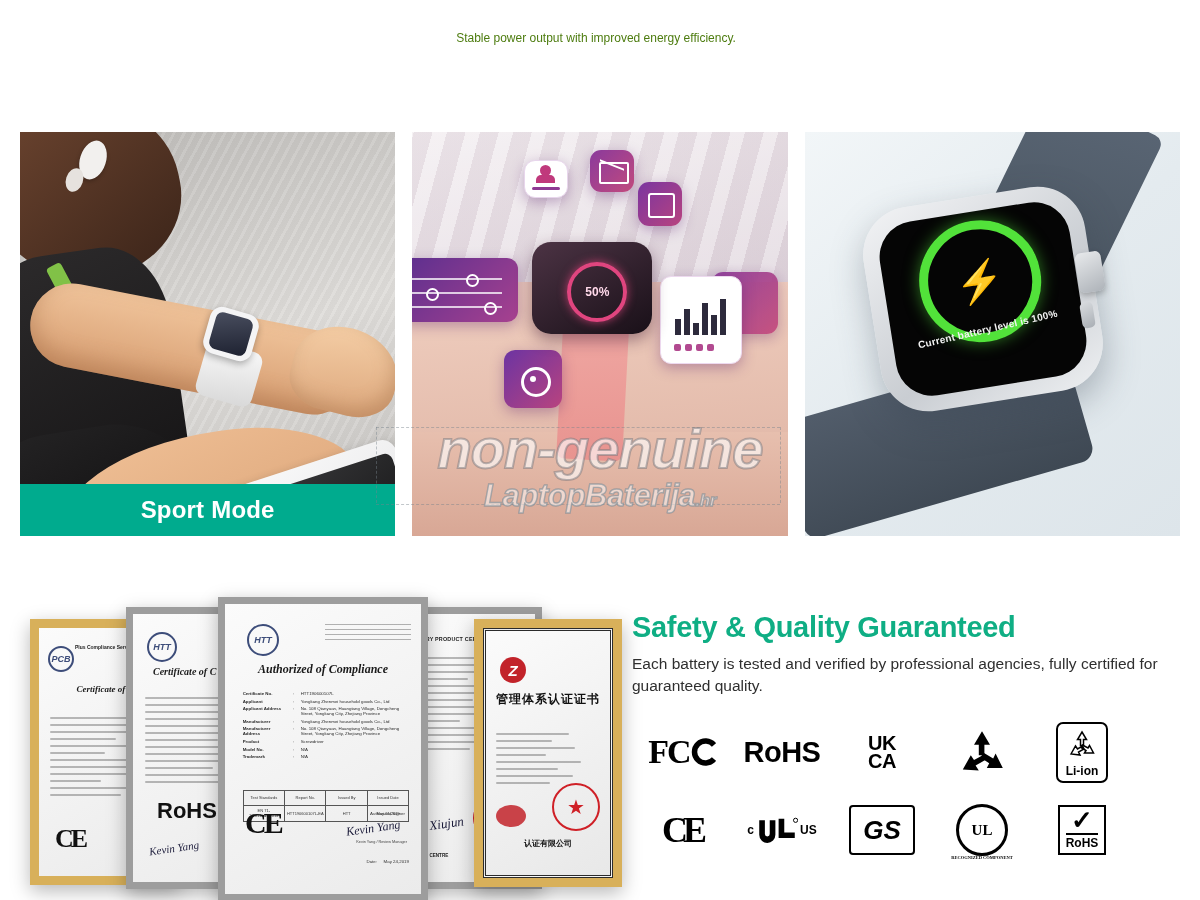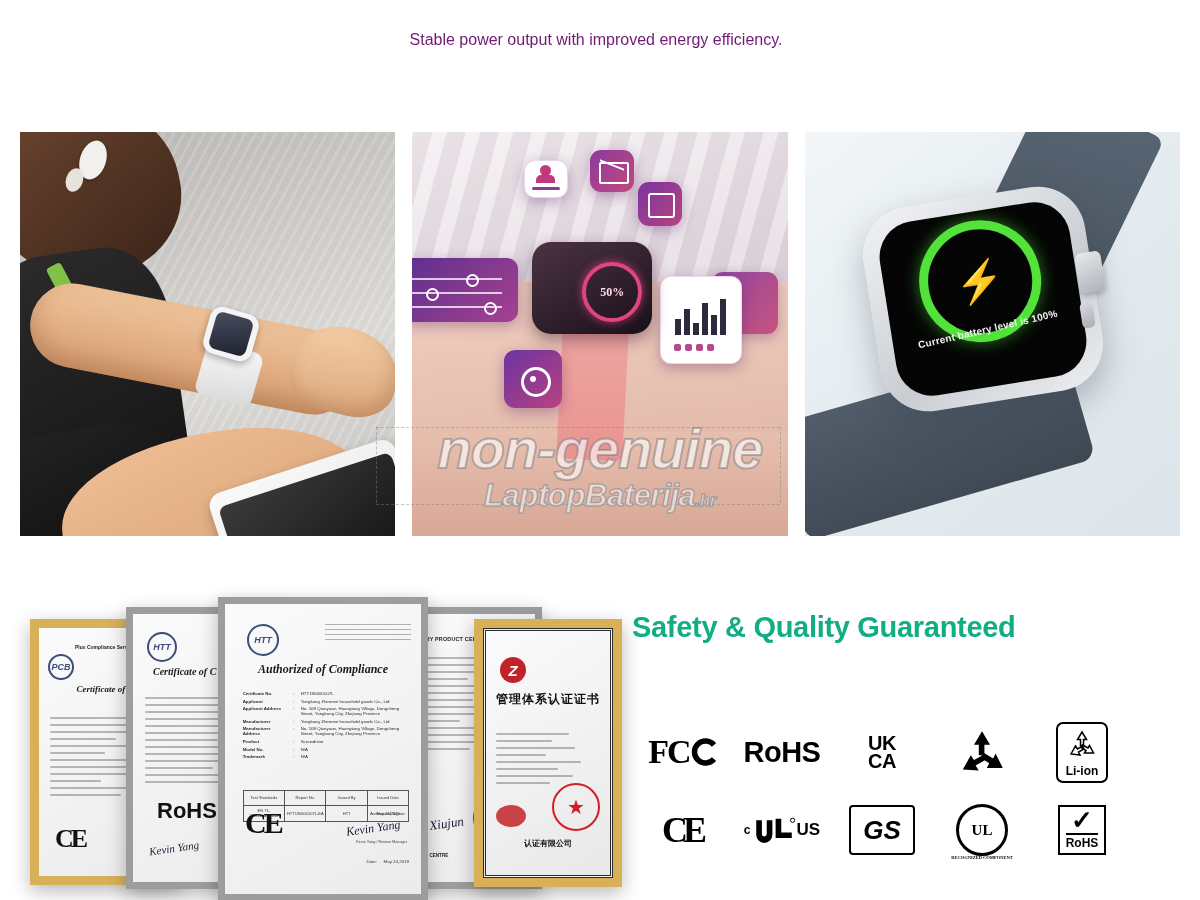--- a/index.html
+++ b/index.html
@@ -10,21 +10,21 @@
   }
   .page{position:relative;width:1200px;height:900px;}
 
   
   .header{text-align:center;padding-top:18px;}
   .headline{
     font-size:44px;font-weight:bold;color:#0fae84;
     letter-spacing:-0.5px;margin:0;line-height:1.1;
   }
   .subhead{
-    font-size:16px;color:#701a75;margin:13px 8px 0 0;font-weight:400;
+    font-size:12px;color:#4d7c0f;margin:13px 8px 0 0;font-weight:400;
   }
 
   
   .cards{
     position:absolute;left:20px;top:132px;width:1160px;height:404px;
     display:flex;gap:17px;
   }
   .card{
     flex:1;position:relative;overflow:hidden;background:#e9e9ea;
     display:flex;flex-direction:column;
@@ -97,22 +97,22 @@
   .c2-arm{position:absolute;left:0;top:150px;width:380px;height:210px;
     background:linear-gradient(175deg,#f0cfc0,#dfb4a4);}
   .c2-arm2{position:absolute;left:0;top:300px;width:380px;height:105px;
     background:linear-gradient(180deg,#e7bfae,#d8a795);}
   .c2-watchband{position:absolute;left:148px;top:178px;width:66px;height:150px;
     background:linear-gradient(175deg,#f0a9a4,#e8938f);border-radius:8px;
     transform:rotate(3deg);}
   .c2-watch{position:absolute;left:120px;top:110px;width:120px;height:92px;
     background:linear-gradient(150deg,#4c3344,#191018);border-radius:19px;
     box-shadow:0 6px 16px rgba(60,20,50,.45);}
-  .c2-ring{position:absolute;left:50px;top:20px;width:52px;height:52px;border-radius:50%;
-    border:4px solid #e0457f;box-shadow:0 0 10px rgba(224,69,127,.75);font-family:Liberation Serif, serif;}
+  .c2-ring{position:absolute;left:35px;top:20px;width:52px;height:52px;border-radius:50%;
+    border:4px solid #e0457f;box-shadow:0 0 10px rgba(224,69,127,.75);}
   .c2-ring span{position:absolute;inset:0;display:flex;align-items:center;justify-content:center;
     color:#ffd9ea;font-size:12px;font-weight:bold;}
   .tile{position:absolute;border-radius:11px;
     box-shadow:0 4px 14px rgba(90,30,110,.35);}
   .t-slider{left:-12px;top:126px;width:118px;height:64px;
     background:linear-gradient(135deg,#5b2f8f,#a7418f);}
   .t-slider i{position:absolute;left:10px;height:2px;background:rgba(255,255,255,.75);width:92px;display:block;}
   .t-slider i:nth-child(1){top:20px;}
   .t-slider i:nth-child(2){top:34px;}
   .t-slider i:nth-child(3){top:48px;}
@@ -250,21 +250,21 @@
   .badge{flex:1;display:flex;align-items:center;justify-content:center;height:100%;}
 
   .fcc{font-family:"Liberation Serif",serif;font-weight:bold;font-size:34px;color:#000;letter-spacing:-2px;}
   .rohs-txt{font-size:29px;font-weight:bold;color:#000;letter-spacing:-.5px;}
   .ukca{font-size:20px;font-weight:bold;line-height:.92;text-align:center;color:#000;letter-spacing:-.5px;}
   .liion{border:2px solid #000;border-radius:7px;padding:5px 7px 3px;text-align:center;}
   .liion .lbl{font-size:12px;font-weight:bold;margin-top:1px;color:#000;}
   .ce-badge{font-family:"Liberation Serif",serif;font-size:36px;font-weight:bold;color:#000;letter-spacing:-5px;}
   .ulus{display:flex;align-items:center;gap:2px;}
   .ulus .c{font-size:12px;font-weight:bold;}
-  .ulus .us{font-size:17px;font-weight:bold;}
+  .ulus .us{font-size:12px;font-weight:bold;}
   .ul-circ{width:46px;height:46px;border-radius:50%;border:3px solid #000;
     display:flex;align-items:center;justify-content:center;
     font-size:15px;font-weight:bold;font-family:"Liberation Serif",serif;position:relative;}
   .ul-sub{position:absolute;top:48px;left:50%;transform:translateX(-50%);
     font-size:4.5px;width:70px;text-align:center;color:#000;line-height:1.25;}
   .gs{width:62px;height:46px;border:2px solid #000;border-radius:4px;
     display:flex;align-items:center;justify-content:center;
     font-size:26px;font-weight:bold;font-style:italic;color:#000;}
   .rohs-check{border:2.5px solid #000;padding:2px 6px 3px;text-align:center;}
   .rohs-check .tick{font-size:26px;line-height:.9;color:#000;font-weight:bold;}
@@ -292,20 +292,21 @@
         <div class="c1-strapB"></div>
         <div class="c1-arm"></div>
         <div class="c1-band"></div>
         <div class="c1-hand"></div>
         <div class="c1-watch"></div>
         <div class="c1-short"></div>
         <div class="c1-thigh"></div>
         <div class="c1-phone"></div>
 
       </div>
+      <div class="caption">Sport Mode</div>
     </div>
 
     <div class="card">
       <div class="photo">
         <div class="c2-bg"></div>
         <div class="c2-shirt"></div>
         <div class="c2-arm"></div>
         <div class="c2-arm2"></div>
         <div class="c2-watchband"></div>
 
@@ -378,21 +379,21 @@
       <span>LaptopBaterija</span><sup>.hr</sup>
     </div>
   </div>
 
   <div class="bottom">
 
     <div class="certs">
 
       <div class="cert frame-gold" style="left:8px;top:22px;width:132px;height:248px;">
         <div class="inner">
-          <div class="cert-logo" style="left:9px;top:26px;width:22px;height:22px;">PCB</div>
+          <div class="cert-logo" style="left:9px;top:18px;width:22px;height:22px;">PCB</div>
           <div style="position:absolute;left:36px;top:16px;right:5px;font-size:5px;font-weight:bold;color:#222;">Plus Compliance Services</div>
           <div class="cert-title" style="font-size:9px;top:56px;">Certificate of C</div>
           <div class="lines" style="top:36%;">
             <i style="width:94%"></i>
               <i style="width:72%"></i>
               <i style="width:88%"></i>
             <i style="width:60%"></i>
               <i style="width:92%"></i>
               <i style="width:50%"></i>
             <i style="width:84%"></i>
@@ -547,20 +548,21 @@
           <div class="seal" style="right:10px;bottom:44px;width:44px;height:44px;font-size:20px;">★</div>
           <div style="position:absolute;left:10px;bottom:48px;width:30px;height:22px;border-radius:50%;
                       background:#c2232a;opacity:.85;"></div>
           <div style="position:absolute;left:0;right:0;bottom:26px;text-align:center;font-size:8px;font-weight:bold;color:#111;">认证有限公司</div>
         </div>
       </div>
     </div>
 
     <div class="safety">
       <h2>Safety &amp; Quality Guaranteed</h2>
+      <p>Each battery is tested and verified by professional agencies, fully certified for guaranteed quality.</p>
     </div>
 
     <div class="badges">
 
       <div class="badge-row">
         <div class="badge">
           <span class="fcc">FC</span>
           <svg width="26" height="30" viewBox="0 0 26 30">
             <path d="M24 8 A11 11 0 1 0 24 22" fill="none" stroke="#000" stroke-width="5.5"></path>
           </svg>

